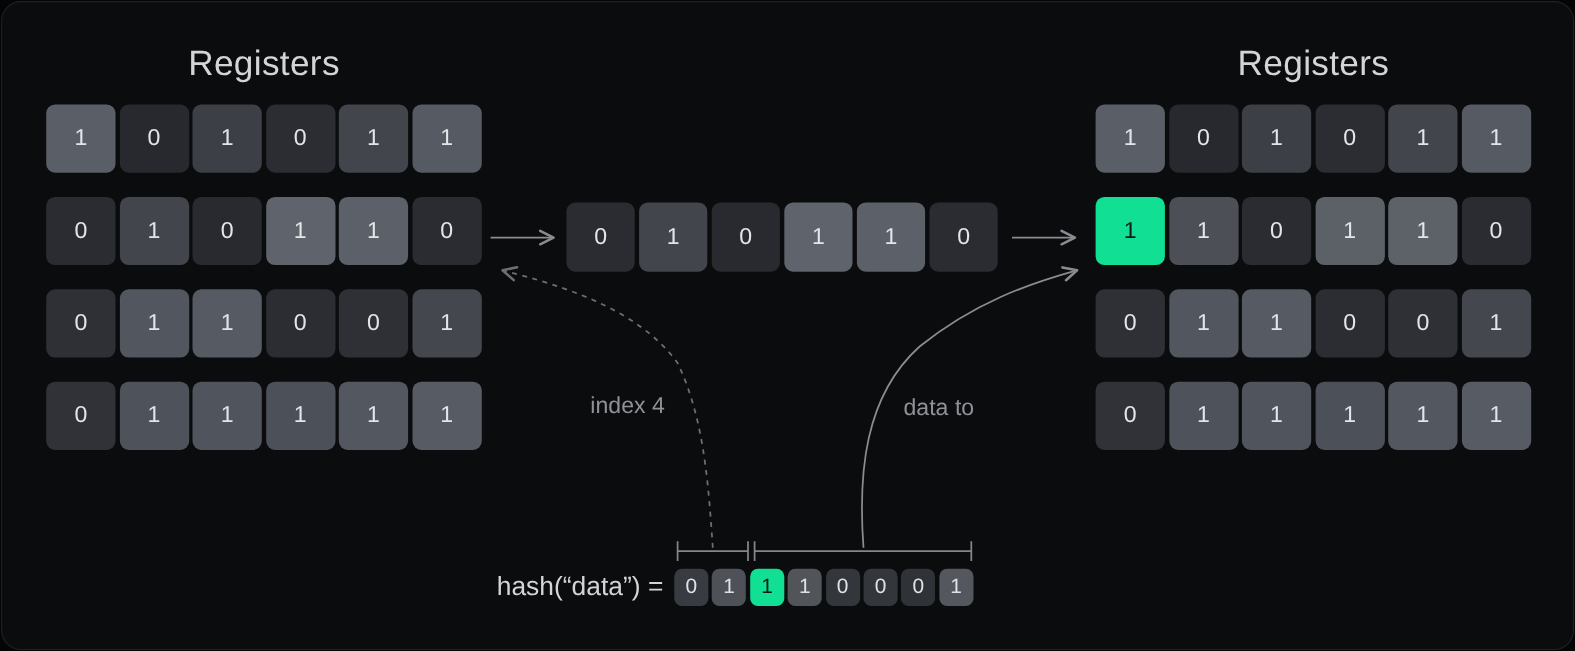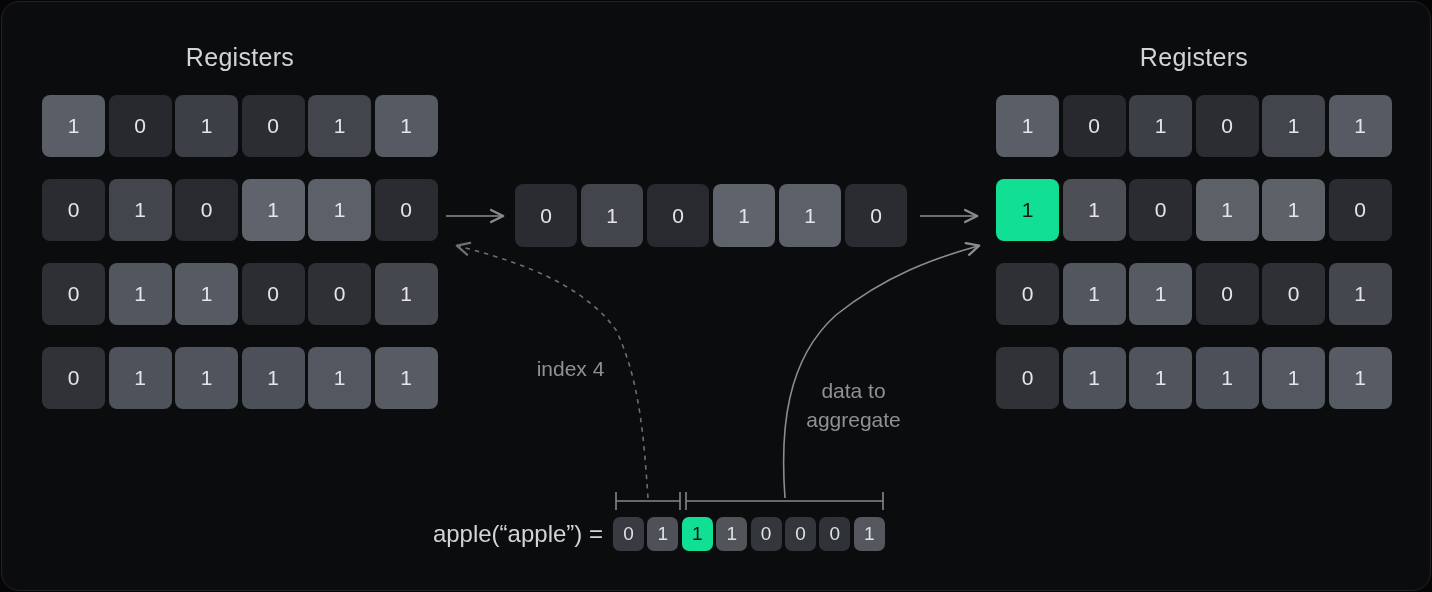--- a/index.html
+++ b/index.html
@@ -10,21 +10,21 @@
     overflow:hidden;
   }
   .panel{
     position:absolute;left:1px;top:1px;width:1428px;height:588px;
     background:var(--panel-bg,#0b0c0e);
     border:1px solid var(--panel-border,#202226);
     border-radius:18px;
   }
   .title{
     position:absolute;top:42px;height:30px;line-height:30px;
-    text-align:center;font-size:25px;letter-spacing:.3px;
+    text-align:center;font-size:32px;letter-spacing:.3px;
     color:var(--title,#d2d4d8);
   }
   .title.left{left:42px;width:396px;}
   .title.right{left:996px;width:396px;}
   .grid{position:absolute;display:grid;grid-template-rows:repeat(4,62px);row-gap:22px;}
   .grid.left{left:42px;top:95px;}
   .grid.right{left:996px;top:95px;}
   .grid-row{display:grid;grid-template-columns:repeat(6,63px);column-gap:3.5px;}
   .cell{
     border-radius:8px;display:flex;align-items:center;justify-content:center;
@@ -33,21 +33,21 @@
   .cell.highlight{color:var(--green-text,#14171c);}
   .merge-row{
     position:absolute;left:515px;top:184px;height:63px;
     display:grid;grid-template-columns:repeat(6,62px);column-gap:4px;
   }
   .anno{
     position:absolute;text-align:center;width:185px;
     font-size:21px;line-height:29px;color:var(--label-text,#8f9197);
   }
   #anno-register-index{left:478px;top:354px;}
-  #anno-aggregate{left:761px;top:356px;margin-top:20px;}
+  #anno-aggregate{left:761px;top:356px;}
   .hash-label{
     position:absolute;left:395px;top:519px;width:208px;
     text-align:right;font-size:24px;line-height:30px;color:var(--title,#d2d4d8);
   }
   .hash-bits{
     position:absolute;left:613px;top:517px;height:34px;
     display:flex;gap:3.4px;
   }
   .hash-bits .cell{
     width:31px;height:34px;border-radius:7px;font-size:19px;
@@ -142,24 +142,23 @@
       <div class="cell" style="background: rgb(87, 91, 99);">1</div>
     </div>
 </div>
 
 <div class="anno" id="anno-register-index">
   <div>index 4</div>
 </div>
 
 <div class="anno" id="anno-aggregate">
   <div>data to</div>
-  <div>aggregate</div>
 </div>
 
-<div class="hash-label">apple(“apple”) =</div>
+<div class="hash-label">hash(“data”) =</div>
 <div class="hash-bits">
     <div class="cell" style="background: rgb(56, 59, 65);">0</div>
     <div class="cell" style="background: rgb(78, 81, 88);">1</div>
     <div class="cell highlight" style="background: rgb(16, 223, 148);">1</div>
     <div class="cell" style="background: rgb(81, 84, 89);">1</div>
     <div class="cell" style="background: rgb(51, 54, 59);">0</div>
     <div class="cell" style="background: rgb(51, 54, 59);">0</div>
     <div class="cell" style="background: rgb(47, 50, 55);">0</div>
     <div class="cell" style="background: rgb(84, 87, 94);">1</div>
   </div>

